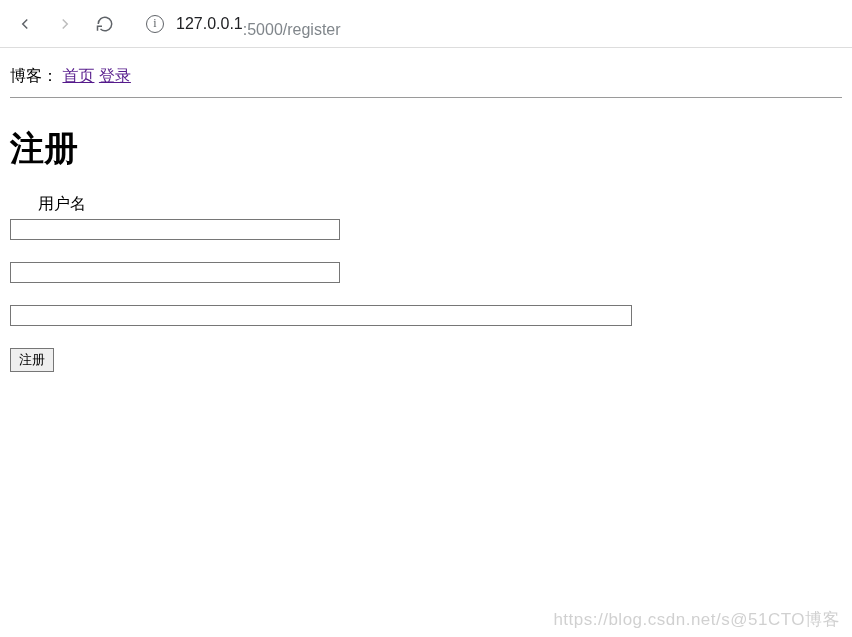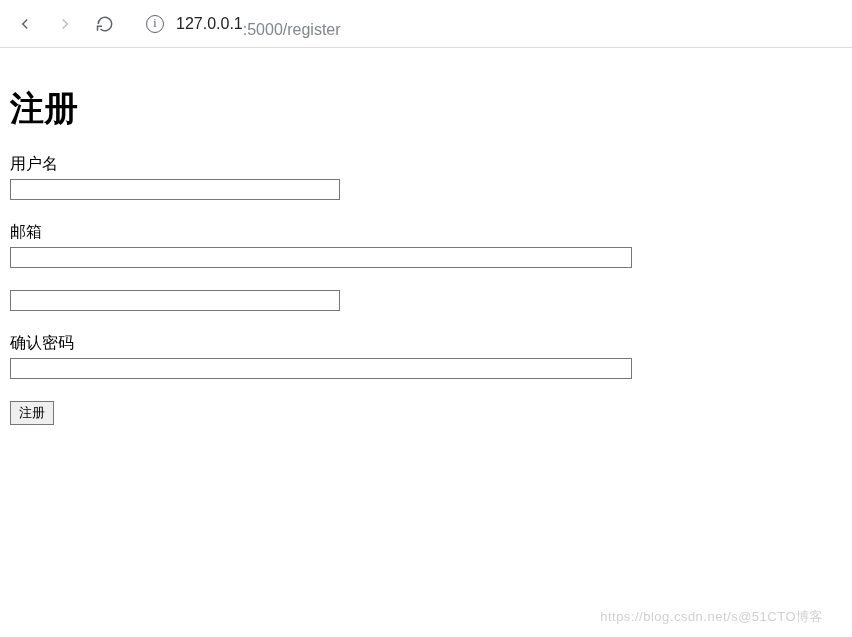--- a/index.html
+++ b/index.html
@@ -66,41 +66,42 @@
     h1 {
       font-size: 34px;
       font-weight: bold;
       margin: 28px 0 22px 0;
     }
     .field { margin-bottom: 22px; }
     .field label {
       display: block;
       font-size: 16px;
       margin-bottom: 4px;
+      margin-left: 28px;
     }
     .field input {
       font-size: 13px;
       padding: 2px 3px;
       border: 1px solid #767676;
       background: #fff;
     }
     .input-small { width: 330px; height: 21px; }
     .input-large { width: 622px; height: 21px; }
     .submit-btn {
       font-size: 13px;
       padding: 2px 8px;
       border: 1px solid #767676;
       background: #efefef;
       cursor: pointer;
     }
     .watermark {
       position: absolute;
-      right: 29px;
+      right: 12px;
       top: 608px;
-      font-size: 13px;
+      font-size: 17px;
       color: rgba(120,120,120,0.35);
       letter-spacing: 0.5px;
       pointer-events: none;
     }
   </style>
 </head>
 <body>
 
 <div class="browser-bar">
   <div class="nav-icon">
@@ -121,36 +122,36 @@
   </div>
   <div class="address-bar">
     <span class="info-icon">i</span>
     <span>127.0.0.1</span>
       <span class="url-port">:5000</span>
       <span class="url-path">/register</span>
   </div>
 </div>
 
 <div class="content">
+  <div class="header-line">
+    <span>博客：</span>
+    <a href="#">首页</a>
+    <a href="#">登录</a>
+  </div>
 
   <h1>注册</h1>
 
   <form>
     <div class="field">
       <label>用户名</label>
       <input type="text" class="input-small" value="" style="">
     </div>
     <div class="field">
-      <label>邮箱</label>
-      <input type="text" class="input-large" value="" style="">
-    </div>
-    <div class="field">
       <input type="password" class="input-small" value="" style="">
     </div>
     <div class="field">
-      <label>确认密码</label>
       <input type="password" class="input-large" value="" style="">
     </div>
     <button type="submit" class="submit-btn">注册</button>
   </form>
 </div>
 
 <div class="watermark">https://blog.csdn.net/s@51CTO博客</div>
 
 </body></html>

